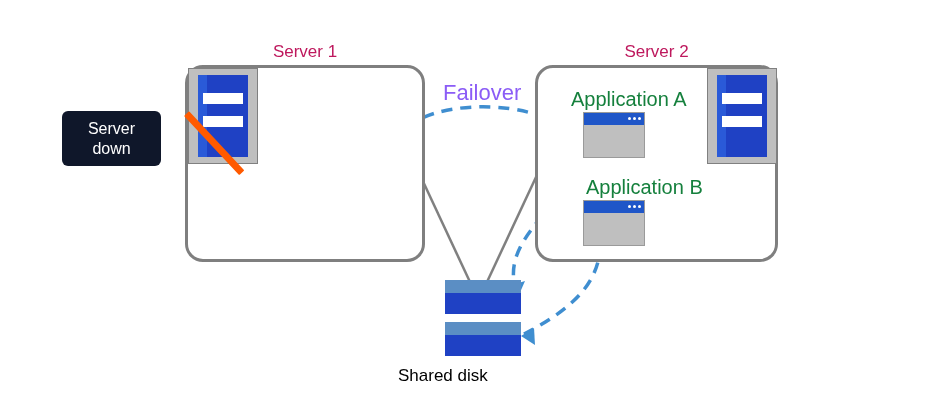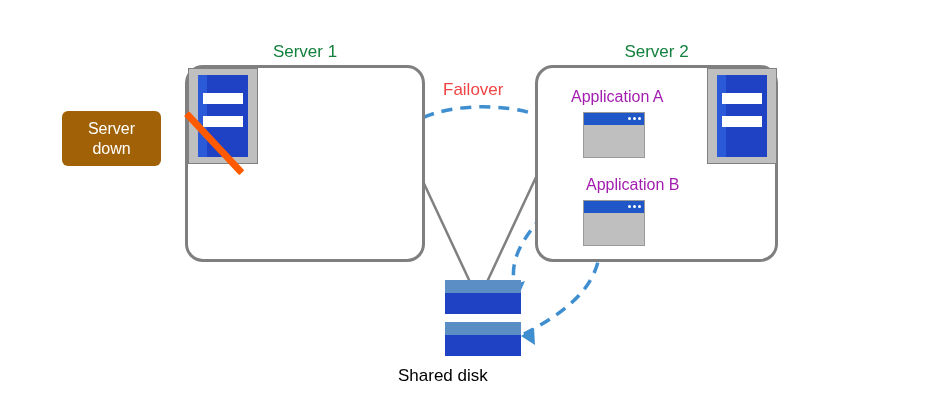--- a/index.html
+++ b/index.html
@@ -27,21 +27,21 @@
     border: 3px solid #7f7f7f;
     border-radius: 18px;
     background: #ffffff;
     box-sizing: border-box;
   }
   #server1-box { left: 185px; top: 65px; width: 240px; height: 197px; }
   #server2-box { left: 535px; top: 65px; width: 243px; height: 197px; }
 
   .server-label {
     font-size: 17px;
-    color: #15803d;
+    color: #be185d;
     text-align: center;
     white-space: nowrap;
   }
   #server1-label { left: 185px; top: 42px; width: 240px; }
   #server2-label { left: 535px; top: 42px; width: 243px; }
 
   
   .computer {
     box-sizing: border-box;
   }
@@ -95,36 +95,36 @@
     transform-origin: 10% 50%;
     border-radius: 1px;
   }
 
   
   #server-down {
     left: 62px;
     top: 111px;
     width: 99px;
     height: 55px;
-    background: #a16207;
+    background: #0f172a;
     border-radius: 6px;
     color: #ffffff;
     font-size: 16px;
     display: flex;
     flex-direction: column;
     align-items: center;
     justify-content: center;
     line-height: 1.25;
     text-align: center;
   }
 
   
   .app-label {
-    font-size: 16px;
-    color: #a21caf;
+    font-size: 20px;
+    color: #15803d;
     white-space: nowrap;
   }
   #appA-label { left: 571px; top: 88px; }
   #appB-label { left: 586px; top: 176px; }
 
   .window-icon {
     width: 62px;
     height: 46px;
     background: #bfbfbf;
     border: 1px solid #9a9a9a;
@@ -180,22 +180,22 @@
     width: 172px;
     text-align: left;
     font-size: 17px;
     color: #000000;
   }
 
   
   #failover-label {
     left: 443px;
     top: 80px;
-    font-size: 17px;
-    color: #ef4444;
+    font-size: 22px;
+    color: #8b5cf6;
     white-space: nowrap;
   }
 
   svg#wires {
     position: absolute;
     left: 0; top: 0;
     width: 948px;
     height: 401px;
     overflow: visible;
   }

